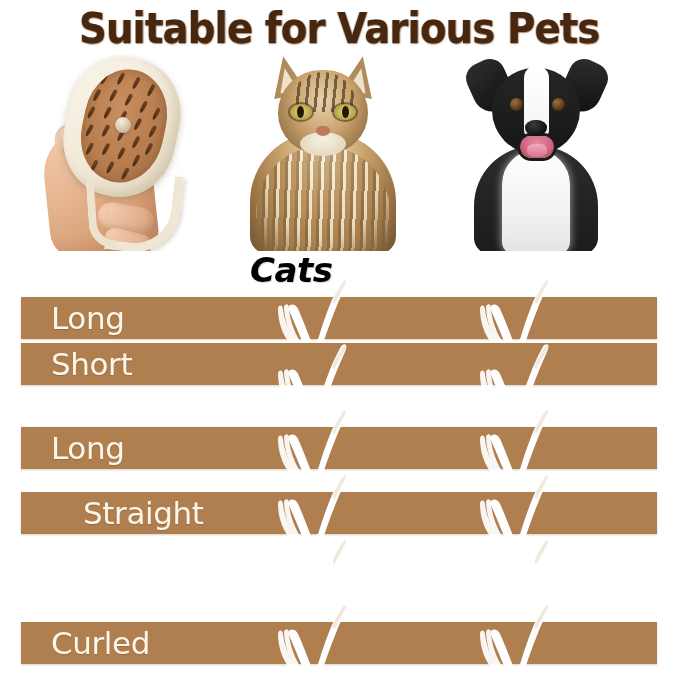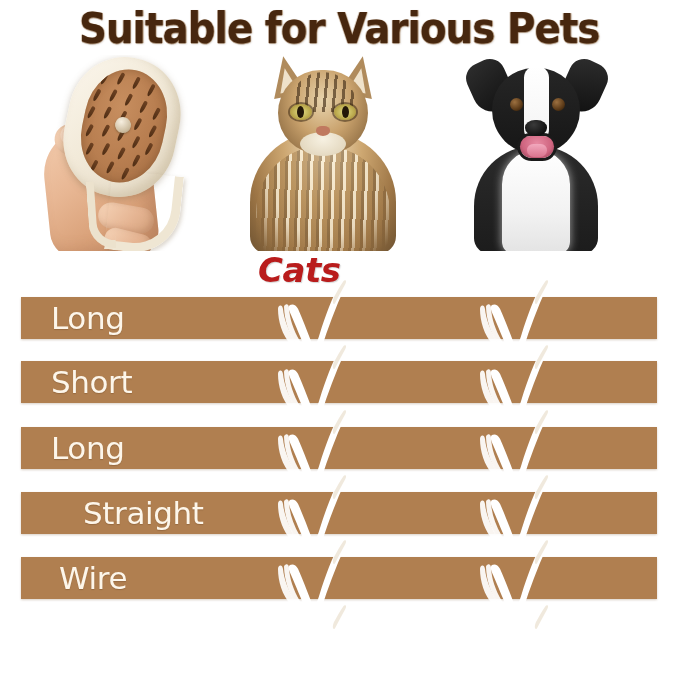--- a/index.html
+++ b/index.html
@@ -213,25 +213,24 @@
     position:absolute; left:83px; top:90px; width:20px; height:13px;
     background:linear-gradient(180deg,#f2a8bd,#d9758f);
     border-radius:10px 10px 11px 11px;
   }
 
   
   .col-head{
     position:absolute;
     font-family:"DejaVu Sans", sans-serif;
     font-weight:bold; font-style:italic;
-    font-size:34px; color:#b91c1c;
+    font-size:34px; color:#000000;
     letter-spacing:-0.5px;
     text-shadow:1px 1px 1px rgba(160,160,160,.45);
     white-space:nowrap;
-    margin-left:8px;
   }
   .col-head.cats{ left:250px; top:250px; }
   .col-head.dogs{ left:481px; top:249px; }
 
   
   .rows{ position:absolute; left:0; top:0; width:679px; height:500px;padding-left:40px; }
   .row{
     position:absolute; left:21px; width:636px; height:42px;
     background:#b07f50;
     box-shadow:0 1px 2px rgba(120,85,50,.28);
@@ -384,21 +383,21 @@
              C79,2.2 78.4,4.8 76.6,8.8
              C67.6,28.6 59.6,50 53.4,69.6
              C52,74.2 49.6,77.2 46.6,77.8
              C43.4,78.4 40.6,76 38.4,71.4
              C33.4,60.8 27.6,46.6 22.4,34.6
              C20.6,30.4 20.2,27.4 22,26 Z"></path>
 
     <path class="tick-shadow" d="M66,18 C69,12.4 72.2,6.8 75.2,2.4 C76.2,1 77.2,0.8 77.8,1.6 C78.4,2.4 78,3.8 76.8,6 C73.6,11.6 70.4,17.6 67.4,23.6 C66.4,25.6 65.4,25.4 65,24 C64.6,22.4 65,20.2 66,18 Z"></path>
   </svg>
 </div>
-      <div class="row" style="top: 361px;">
+      <div class="row" style="top: 343px;">
         <div class="row-label" style="left: 30px;">Short</div>
       </div>
       <div class="check" style="left: 268px; top: 344px;">
   <svg viewBox="0 0 84 78" xmlns="http://www.w3.org/2000/svg" aria-hidden="true">
 
     <path class="tick-fray" d="M10,30 C10,42 14,56 23,66 C26,69 28,70 29,69 C30,68 28,65 26,61 C20,50 16,40 15,30 C14.6,27 13,26 12,26.6 C10.8,27.2 10,28.2 10,30 Z"></path>
     <path class="tick-fray" d="M16,28 C16.4,41 21,56 29,66 C31.6,69 33.6,70 34.6,69 C35.4,68 33.8,65.4 31.6,61.4 C25.4,50.6 21.6,40 21,28.4 C20.8,25.6 19,24.6 17.8,25.4 C16.6,26 16,26.8 16,28 Z"></path>
 
     <path class="tick-main" d="M22,26
              C24.4,24.6 28,25.6 30,29.8
@@ -531,69 +530,69 @@
              C79,2.2 78.4,4.8 76.6,8.8
              C67.6,28.6 59.6,50 53.4,69.6
              C52,74.2 49.6,77.2 46.6,77.8
              C43.4,78.4 40.6,76 38.4,71.4
              C33.4,60.8 27.6,46.6 22.4,34.6
              C20.6,30.4 20.2,27.4 22,26 Z"></path>
 
     <path class="tick-shadow" d="M66,18 C69,12.4 72.2,6.8 75.2,2.4 C76.2,1 77.2,0.8 77.8,1.6 C78.4,2.4 78,3.8 76.8,6 C73.6,11.6 70.4,17.6 67.4,23.6 C66.4,25.6 65.4,25.4 65,24 C64.6,22.4 65,20.2 66,18 Z"></path>
   </svg>
 </div>
-      <div class="row" style="top: 557px;">
-        <div class="row-label" style="left: 38px;">Wire</div>
+      <div class="check" style="left: 268px; top: 539px;">
+  <svg viewBox="0 0 84 78" xmlns="http://www.w3.org/2000/svg" aria-hidden="true">
+
+    <path class="tick-fray" d="M10,30 C10,42 14,56 23,66 C26,69 28,70 29,69 C30,68 28,65 26,61 C20,50 16,40 15,30 C14.6,27 13,26 12,26.6 C10.8,27.2 10,28.2 10,30 Z"></path>
+    <path class="tick-fray" d="M16,28 C16.4,41 21,56 29,66 C31.6,69 33.6,70 34.6,69 C35.4,68 33.8,65.4 31.6,61.4 C25.4,50.6 21.6,40 21,28.4 C20.8,25.6 19,24.6 17.8,25.4 C16.6,26 16,26.8 16,28 Z"></path>
+
+    <path class="tick-main" d="M22,26
+             C24.4,24.6 28,25.6 30,29.8
+             C34.4,39.6 39,51.6 43.2,62.6
+             C44.4,65.6 46,66.6 47.4,65
+             C49,63.2 50.2,59.8 51.6,55.2
+             C57.4,36.6 64,18.6 72.6,3.2
+             C74.2,0.4 76.6,-0.6 77.8,0.8
+             C79,2.2 78.4,4.8 76.6,8.8
+             C67.6,28.6 59.6,50 53.4,69.6
+             C52,74.2 49.6,77.2 46.6,77.8
+             C43.4,78.4 40.6,76 38.4,71.4
+             C33.4,60.8 27.6,46.6 22.4,34.6
+             C20.6,30.4 20.2,27.4 22,26 Z"></path>
+
+    <path class="tick-shadow" d="M66,18 C69,12.4 72.2,6.8 75.2,2.4 C76.2,1 77.2,0.8 77.8,1.6 C78.4,2.4 78,3.8 76.8,6 C73.6,11.6 70.4,17.6 67.4,23.6 C66.4,25.6 65.4,25.4 65,24 C64.6,22.4 65,20.2 66,18 Z"></path>
+  </svg>
+</div>
+      <div class="check" style="left: 470px; top: 539px;">
+  <svg viewBox="0 0 84 78" xmlns="http://www.w3.org/2000/svg" aria-hidden="true">
+
+    <path class="tick-fray" d="M10,30 C10,42 14,56 23,66 C26,69 28,70 29,69 C30,68 28,65 26,61 C20,50 16,40 15,30 C14.6,27 13,26 12,26.6 C10.8,27.2 10,28.2 10,30 Z"></path>
+    <path class="tick-fray" d="M16,28 C16.4,41 21,56 29,66 C31.6,69 33.6,70 34.6,69 C35.4,68 33.8,65.4 31.6,61.4 C25.4,50.6 21.6,40 21,28.4 C20.8,25.6 19,24.6 17.8,25.4 C16.6,26 16,26.8 16,28 Z"></path>
+
+    <path class="tick-main" d="M22,26
+             C24.4,24.6 28,25.6 30,29.8
+             C34.4,39.6 39,51.6 43.2,62.6
+             C44.4,65.6 46,66.6 47.4,65
+             C49,63.2 50.2,59.8 51.6,55.2
+             C57.4,36.6 64,18.6 72.6,3.2
+             C74.2,0.4 76.6,-0.6 77.8,0.8
+             C79,2.2 78.4,4.8 76.6,8.8
+             C67.6,28.6 59.6,50 53.4,69.6
+             C52,74.2 49.6,77.2 46.6,77.8
+             C43.4,78.4 40.6,76 38.4,71.4
+             C33.4,60.8 27.6,46.6 22.4,34.6
+             C20.6,30.4 20.2,27.4 22,26 Z"></path>
+
+    <path class="tick-shadow" d="M66,18 C69,12.4 72.2,6.8 75.2,2.4 C76.2,1 77.2,0.8 77.8,1.6 C78.4,2.4 78,3.8 76.8,6 C73.6,11.6 70.4,17.6 67.4,23.6 C66.4,25.6 65.4,25.4 65,24 C64.6,22.4 65,20.2 66,18 Z"></path>
+  </svg>
+</div>
+      <div class="row" style="top: 622px;">
+        <div class="row-label" style="left: 30px;">Curled</div>
       </div>
-      <div class="check" style="left: 268px; top: 539px;">
-  <svg viewBox="0 0 84 78" xmlns="http://www.w3.org/2000/svg" aria-hidden="true">
-
-    <path class="tick-fray" d="M10,30 C10,42 14,56 23,66 C26,69 28,70 29,69 C30,68 28,65 26,61 C20,50 16,40 15,30 C14.6,27 13,26 12,26.6 C10.8,27.2 10,28.2 10,30 Z"></path>
-    <path class="tick-fray" d="M16,28 C16.4,41 21,56 29,66 C31.6,69 33.6,70 34.6,69 C35.4,68 33.8,65.4 31.6,61.4 C25.4,50.6 21.6,40 21,28.4 C20.8,25.6 19,24.6 17.8,25.4 C16.6,26 16,26.8 16,28 Z"></path>
-
-    <path class="tick-main" d="M22,26
-             C24.4,24.6 28,25.6 30,29.8
-             C34.4,39.6 39,51.6 43.2,62.6
-             C44.4,65.6 46,66.6 47.4,65
-             C49,63.2 50.2,59.8 51.6,55.2
-             C57.4,36.6 64,18.6 72.6,3.2
-             C74.2,0.4 76.6,-0.6 77.8,0.8
-             C79,2.2 78.4,4.8 76.6,8.8
-             C67.6,28.6 59.6,50 53.4,69.6
-             C52,74.2 49.6,77.2 46.6,77.8
-             C43.4,78.4 40.6,76 38.4,71.4
-             C33.4,60.8 27.6,46.6 22.4,34.6
-             C20.6,30.4 20.2,27.4 22,26 Z"></path>
-
-    <path class="tick-shadow" d="M66,18 C69,12.4 72.2,6.8 75.2,2.4 C76.2,1 77.2,0.8 77.8,1.6 C78.4,2.4 78,3.8 76.8,6 C73.6,11.6 70.4,17.6 67.4,23.6 C66.4,25.6 65.4,25.4 65,24 C64.6,22.4 65,20.2 66,18 Z"></path>
-  </svg>
-</div>
-      <div class="check" style="left: 470px; top: 539px;">
-  <svg viewBox="0 0 84 78" xmlns="http://www.w3.org/2000/svg" aria-hidden="true">
-
-    <path class="tick-fray" d="M10,30 C10,42 14,56 23,66 C26,69 28,70 29,69 C30,68 28,65 26,61 C20,50 16,40 15,30 C14.6,27 13,26 12,26.6 C10.8,27.2 10,28.2 10,30 Z"></path>
-    <path class="tick-fray" d="M16,28 C16.4,41 21,56 29,66 C31.6,69 33.6,70 34.6,69 C35.4,68 33.8,65.4 31.6,61.4 C25.4,50.6 21.6,40 21,28.4 C20.8,25.6 19,24.6 17.8,25.4 C16.6,26 16,26.8 16,28 Z"></path>
-
-    <path class="tick-main" d="M22,26
-             C24.4,24.6 28,25.6 30,29.8
-             C34.4,39.6 39,51.6 43.2,62.6
-             C44.4,65.6 46,66.6 47.4,65
-             C49,63.2 50.2,59.8 51.6,55.2
-             C57.4,36.6 64,18.6 72.6,3.2
-             C74.2,0.4 76.6,-0.6 77.8,0.8
-             C79,2.2 78.4,4.8 76.6,8.8
-             C67.6,28.6 59.6,50 53.4,69.6
-             C52,74.2 49.6,77.2 46.6,77.8
-             C43.4,78.4 40.6,76 38.4,71.4
-             C33.4,60.8 27.6,46.6 22.4,34.6
-             C20.6,30.4 20.2,27.4 22,26 Z"></path>
-
-    <path class="tick-shadow" d="M66,18 C69,12.4 72.2,6.8 75.2,2.4 C76.2,1 77.2,0.8 77.8,1.6 C78.4,2.4 78,3.8 76.8,6 C73.6,11.6 70.4,17.6 67.4,23.6 C66.4,25.6 65.4,25.4 65,24 C64.6,22.4 65,20.2 66,18 Z"></path>
-  </svg>
-</div>
       <div class="check" style="left: 268px; top: 604px;">
   <svg viewBox="0 0 84 78" xmlns="http://www.w3.org/2000/svg" aria-hidden="true">
 
     <path class="tick-fray" d="M10,30 C10,42 14,56 23,66 C26,69 28,70 29,69 C30,68 28,65 26,61 C20,50 16,40 15,30 C14.6,27 13,26 12,26.6 C10.8,27.2 10,28.2 10,30 Z"></path>
     <path class="tick-fray" d="M16,28 C16.4,41 21,56 29,66 C31.6,69 33.6,70 34.6,69 C35.4,68 33.8,65.4 31.6,61.4 C25.4,50.6 21.6,40 21,28.4 C20.8,25.6 19,24.6 17.8,25.4 C16.6,26 16,26.8 16,28 Z"></path>
 
     <path class="tick-main" d="M22,26
              C24.4,24.6 28,25.6 30,29.8
              C34.4,39.6 39,51.6 43.2,62.6
              C44.4,65.6 46,66.6 47.4,65

